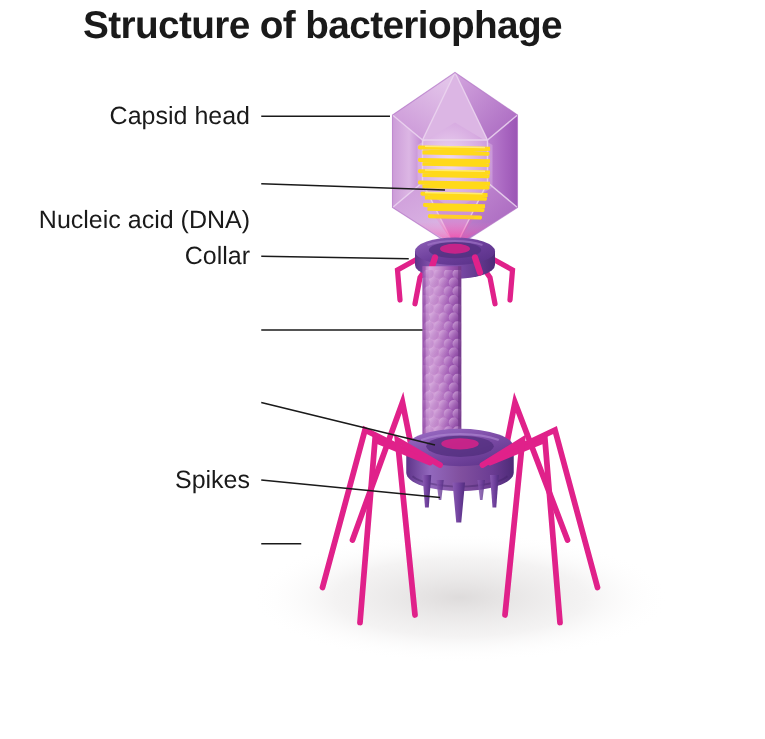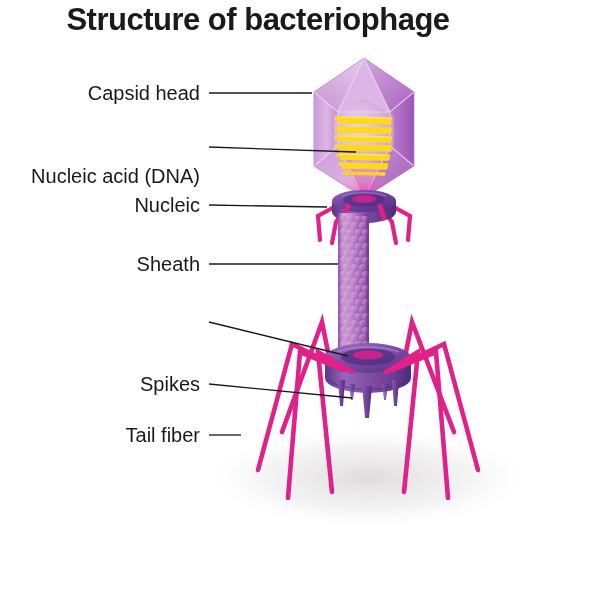--- a/index.html
+++ b/index.html
@@ -380,18 +380,16 @@
       <line x1="209" y1="205" x2="327" y2="207"></line>
       <line x1="209" y1="264" x2="338" y2="264"></line>
       <line x1="209" y1="322" x2="348" y2="356"></line>
       <line x1="209" y1="384" x2="352" y2="398"></line>
       <line x1="209" y1="435" x2="241" y2="435"></line>
     </g>
   </svg>
 
   <div class="label" style="right:412px; top:82px;">Capsid head</div>
   <div class="label" style="right:412px; top:136px;margin-top:29px;">Nucleic acid (DNA)</div>
-  <div class="label" style="right:412px; top:194px;">Nucleic</div>
-  <div class="label" style="right:412px; top:253px;">Sheath</div>
+  <div class="label" style="right:412px; top:194px;">Collar</div>
   <div class="label" style="right:412px; top:373px;">Spikes</div>
-  <div class="label" style="right:412px; top:424px;">Tail fiber</div>
 
 </div>
 
 </body></html>

